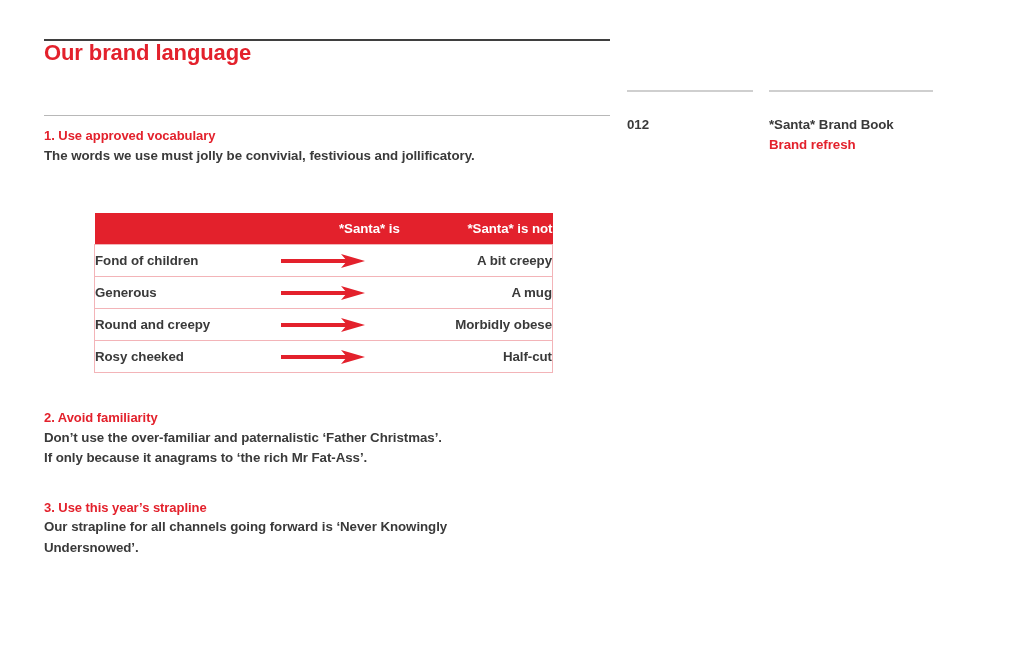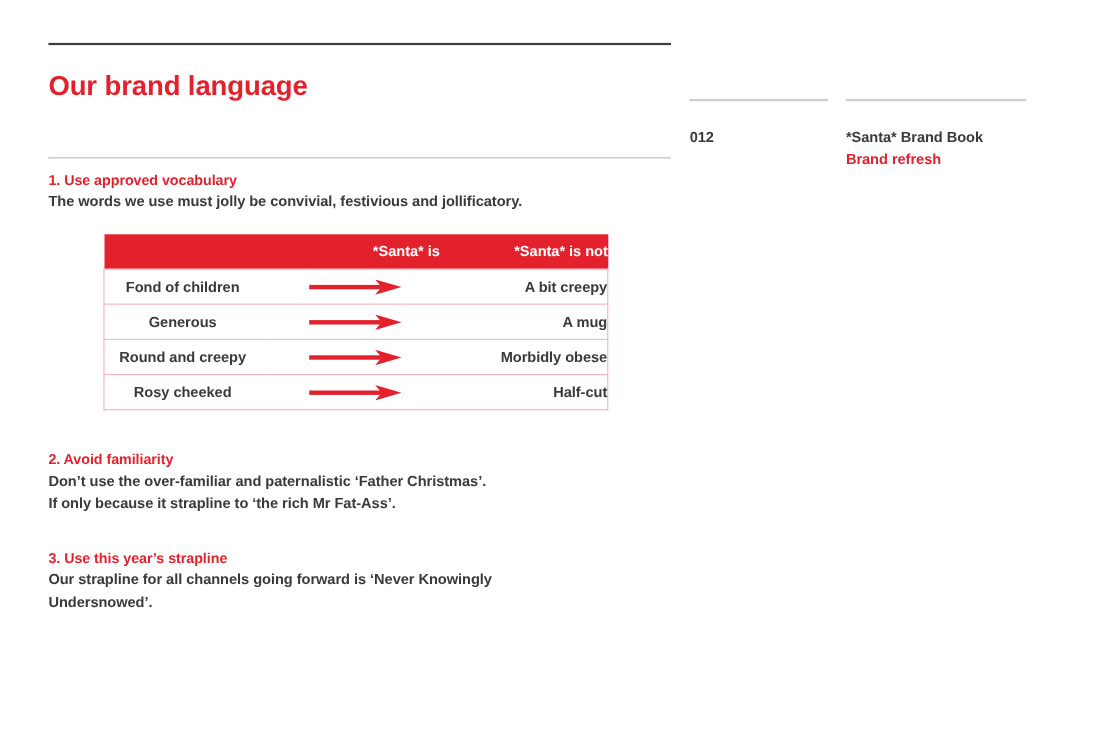--- a/index.html
+++ b/index.html
@@ -25,24 +25,24 @@
   }
 
   .rule-heavy {
     height: 2px;
     background: #3f3f3f;
     margin-top: 39px;
   }
 
   .page-title {
     color: #e3212c;
-    font-size: 25px;
+    font-size: 22px;
     font-weight: bold;
     letter-spacing: -0.1px;
-    margin-top: 24px;
+    margin-top: 0;
     line-height: 1.1;
   }
 
   .rule-light {
     height: 1px;
     background: #b8b8b8;
     margin-top: 50px;
   }
 
   .section {
@@ -96,21 +96,21 @@
   .vocab-table tbody tr {
     background: #ffffff;
   }
   .vocab-table tbody td {
     border-top: 1px solid #f3b4b8;
     border-bottom: 1px solid #f3b4b8;
     color: #3a3a3a;
   }
   .vocab-table tbody td.cell-left {
     border-left: 1px solid #f3b4b8;
-    text-align: center;
+    text-align: left;
     padding-right: 10px;
     width: 196px;
   }
   .vocab-table tbody td.cell-arrow {
     width: 103px;
     text-align: center;
   }
   .vocab-table tbody td.cell-right {
     border-right: 1px solid #f3b4b8;
     text-align: right;
@@ -223,21 +223,21 @@
     </tr>
 
   </tbody>
 </table>
 
 <div style="position:absolute; left:44px; top:398px; width:566px;">
 
   <div class="section">
     <div class="section-heading">2. Avoid familiarity</div>
     <div class="section-body">Don’t use the over-familiar and paternalistic ‘Father Christmas’.</div>
-    <div class="section-body">If only because it strapline to ‘the rich Mr Fat-Ass’.</div>
+    <div class="section-body">If only because it anagrams to ‘the rich Mr Fat-Ass’.</div>
   </div>
 
   <div class="section spaced">
     <div class="section-heading">3. Use this year’s strapline</div>
     <div class="section-body">Our strapline for all channels going forward is ‘Never Knowingly</div>
     <div class="section-body">Undersnowed’.</div>
   </div>
 
 </div>
 

